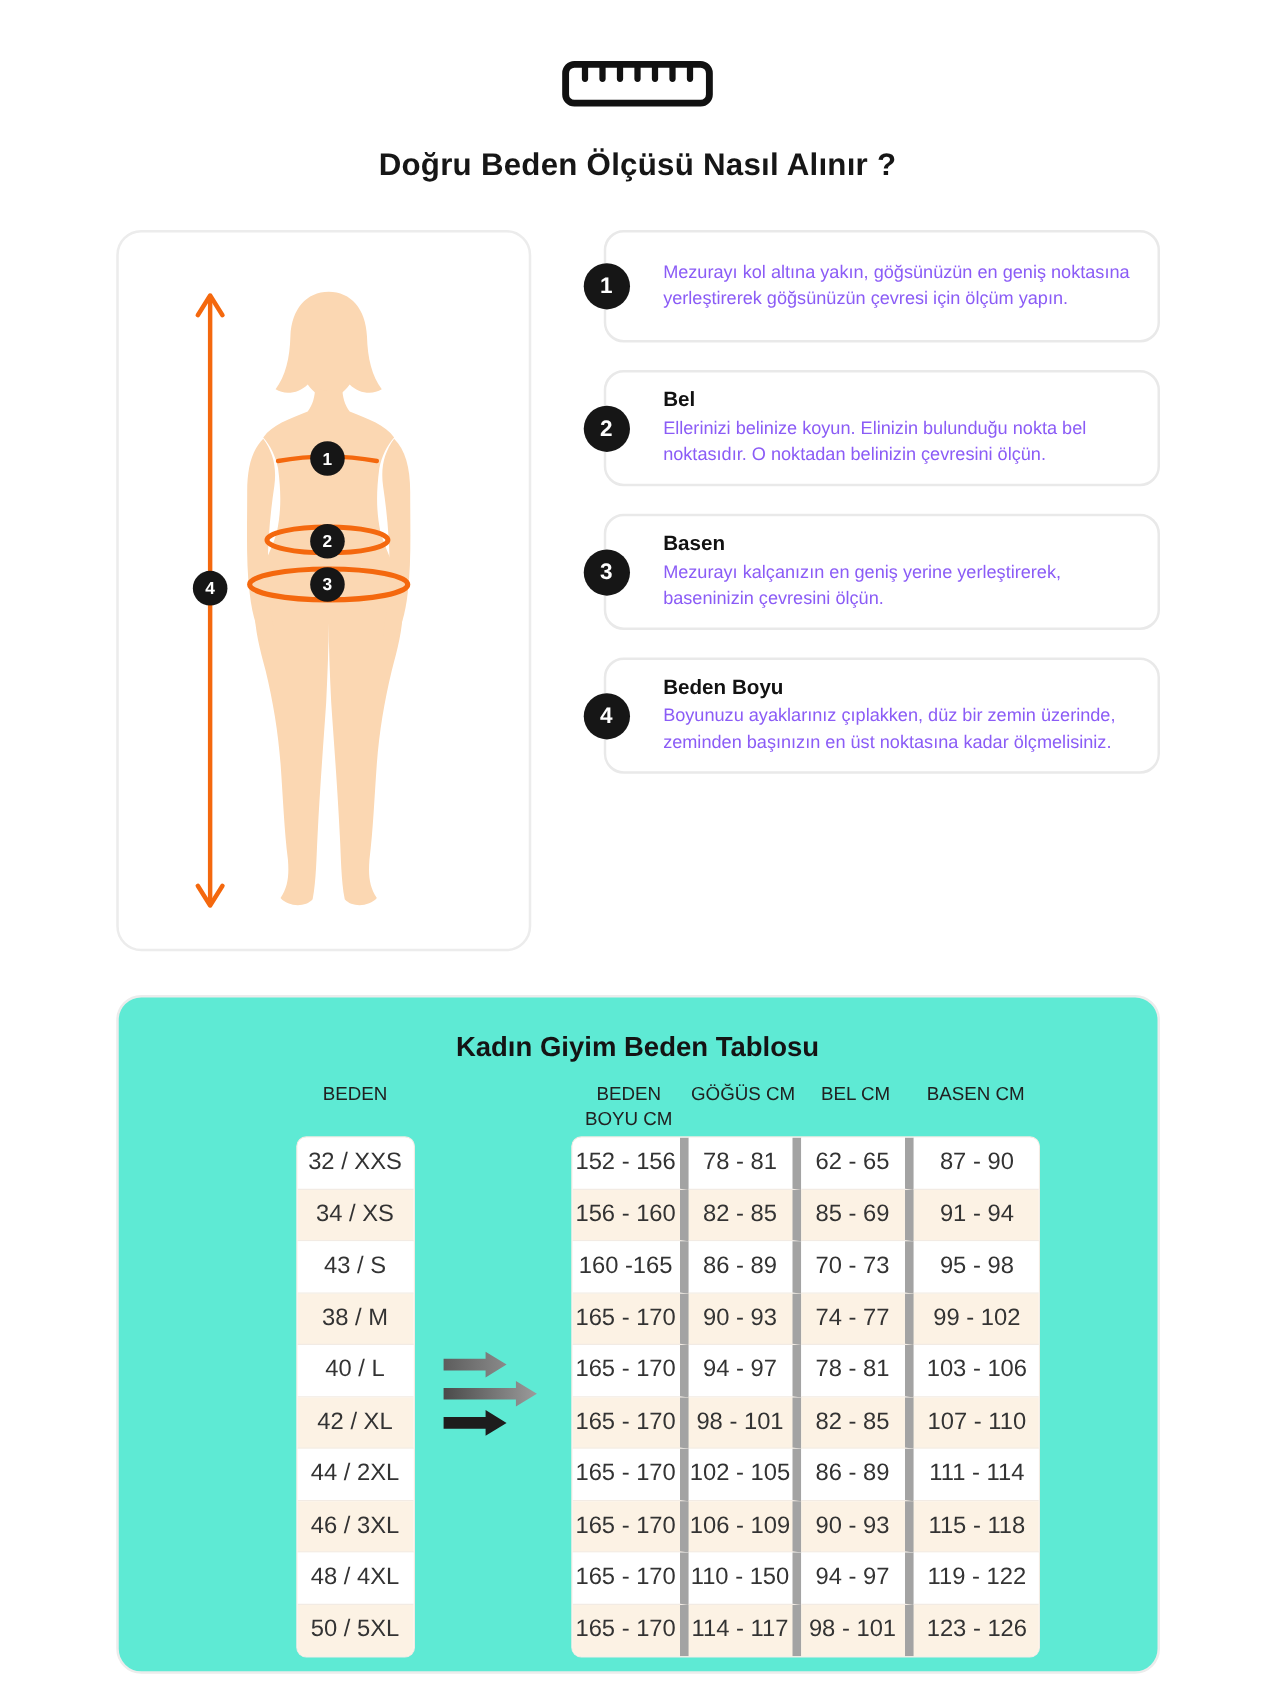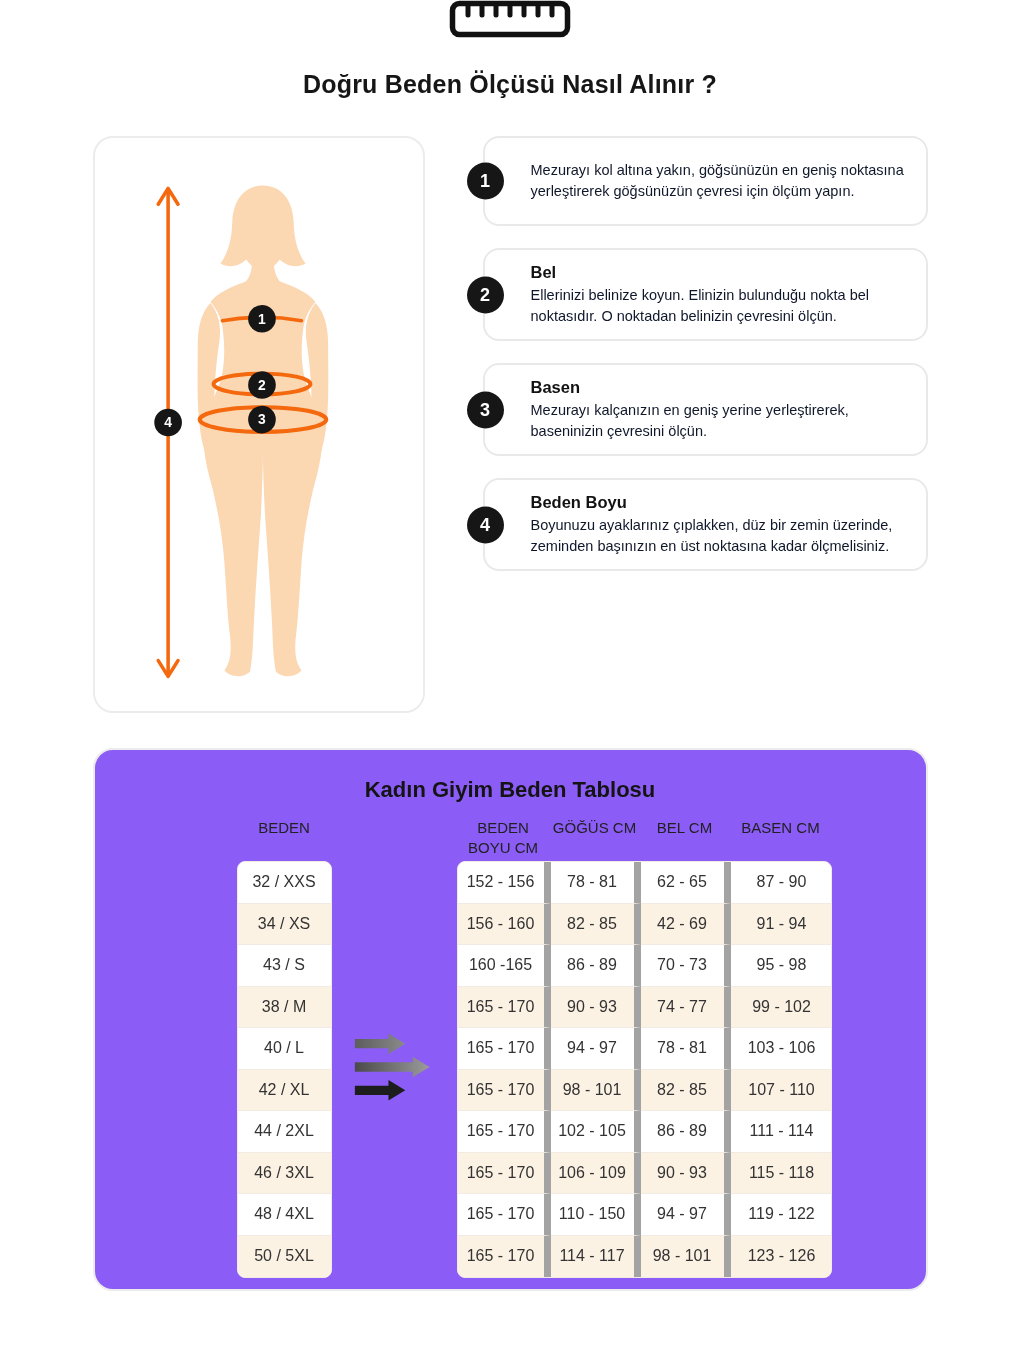--- a/index.html
+++ b/index.html
@@ -2,21 +2,21 @@
 <html><head>
 <meta charset="utf-8">
 <style>
   * { margin:0; padding:0; box-sizing:border-box; }
   html,body { background:#ffffff; }
   body {
     width:1020px; height:1360px; position:relative; overflow:hidden;
     font-family:"Liberation Sans","DejaVu Sans",sans-serif; color:#111;
   }
   
-  .page-header { text-align:center; }
+  .page-header { padding-top:48px; text-align:center; }
   .ruler-wrap { height:38px; }
   .page-title { margin-top:32px; font-size:25px; font-weight:bold; color:#161616; letter-spacing:.2px; }
 
   
   .content { width:835px; margin:0 auto; }
   .top-section { display:flex; gap:58px; margin-top:37px; align-items:flex-start; }
 
   
   .figure-card {
     width:332px; height:577px; flex:0 0 332px;
@@ -30,47 +30,47 @@
     position:relative; min-height:90px; border:2px solid #e9e9e9; border-radius:16px;
     background:#fff; padding:13px 18px 13px 46px;
     display:flex; flex-direction:column; justify-content:center;
   }
   .num-badge {
     position:absolute; left:-18px; top:50%; transform:translateY(-50%);
     width:37px; height:37px; border-radius:50%; background:#161616; color:#fff;
     font-size:18px; font-weight:bold; display:flex; align-items:center; justify-content:center;
   }
   .instruction-title { font-size:16.5px; font-weight:bold; color:#121212; margin-bottom:3px; }
-  .instruction-text { font-size:14.5px; line-height:1.42; color:#0f172a; }
+  .instruction-text { font-size:14.5px; line-height:1.42; color:#8b5cf6; }
 
   
   .table-card {
     margin-top:35px; height:543px; border:2px solid #ececec; border-radius:20px;
-    background:#8b5cf6; padding-top:26px; position:relative;
+    background:#5eead4; padding-top:26px; position:relative;
   }
   .table-title { text-align:center; font-size:22px; font-weight:bold; color:#141414; line-height:28px; }
   .hdr-row {
     margin:12px 0 0 142px; display:grid;
     grid-template-columns:95px 125px 93px 90px 90px 102px;
     align-items:start; min-height:38px;
   }
   .hdr-cell { font-size:15px; color:#212121; text-align:center; line-height:1.3; padding-top:2px; }
   .rows-wrap { display:flex; margin:4px 0 0 142px; }
   .size-col {
     width:95px; border:1px solid #f2ebe4; border-radius:8px; overflow:hidden;
     display:flex; flex-direction:column; background:#fff;
   }
   .arrow-zone { width:125px; position:relative; }
   .arrows-svg { position:absolute; top:169px; left:21px; }
   .data-grid {
     width:375px; border:1px solid #f2ebe4; border-radius:8px; overflow:hidden;
     display:grid; grid-template-columns:93px 90px 90px 102px; grid-auto-rows:41.5px; background:#fff;
   }
   .cell {
-    height:41.5px; line-height:40px; text-align:center; font-size:16px; color:#333;
+    height:41.5px; line-height:40px; text-align:center; font-size:19px; color:#333;
     background:#fff; border-bottom:1px solid #f2ebe4;
   }
   .size-col .cell:last-child { border-bottom:none; }
   .data-grid .cell { border-right:7px solid #a3a3a3; }
   .data-grid .cell:nth-child(4n) { border-right:none; }
   .data-grid .cell:nth-child(n+37) { border-bottom:none; }
   .cell.alt { background:#fcf2e4; }
 </style>
 </head>
 <body>
@@ -207,21 +207,21 @@
           <path d="M2 59 H38 V53 L56 64 L38 75 V69 H2 Z" fill="#1d1d1d"></path>
         </svg>
       </div>
       <div class="data-grid">
           <div class="cell">152 - 156</div>
           <div class="cell">78 - 81</div>
           <div class="cell">62 - 65</div>
           <div class="cell">87 - 90</div>
           <div class="cell alt">156 - 160</div>
           <div class="cell alt">82 - 85</div>
-          <div class="cell alt">42 - 69</div>
+          <div class="cell alt">85 - 69</div>
           <div class="cell alt">91 - 94</div>
           <div class="cell">160 -165</div>
           <div class="cell">86 - 89</div>
           <div class="cell">70 - 73</div>
           <div class="cell">95 - 98</div>
           <div class="cell alt">165 - 170</div>
           <div class="cell alt">90 - 93</div>
           <div class="cell alt">74 - 77</div>
           <div class="cell alt">99 - 102</div>
           <div class="cell">165 - 170</div>

